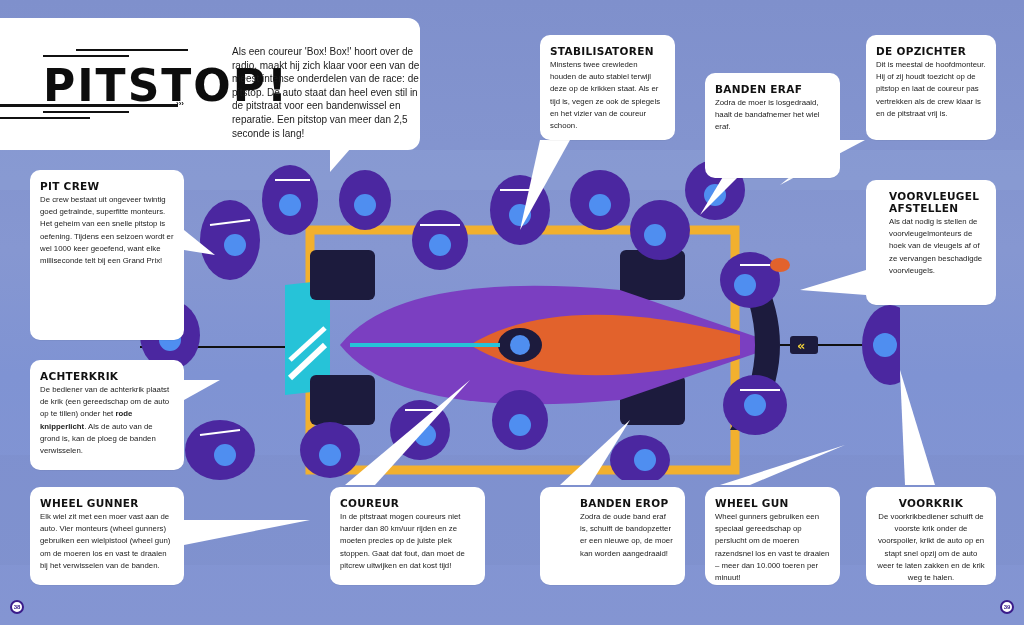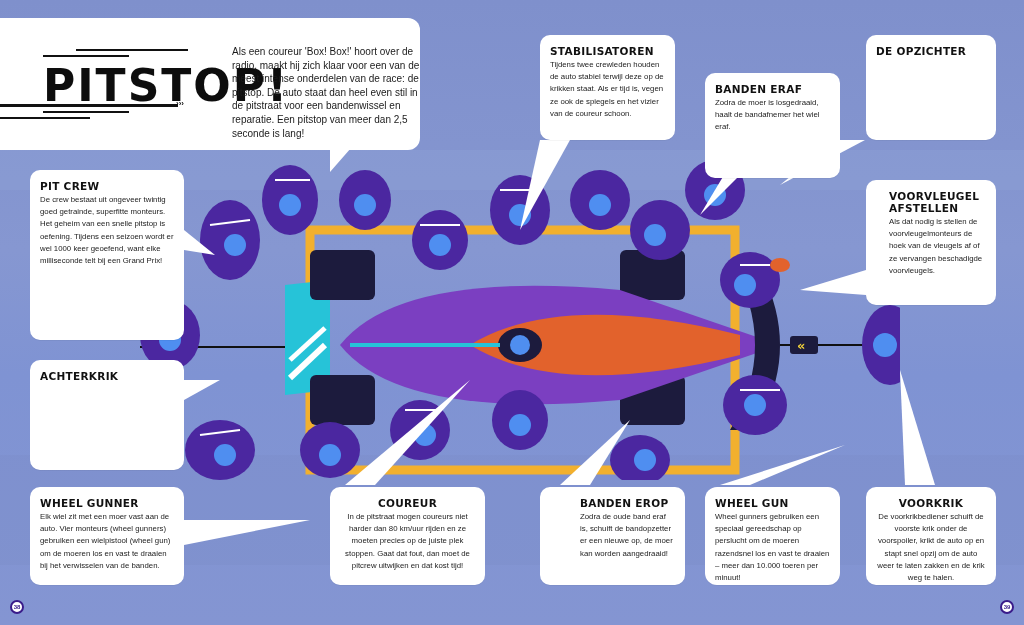--- a/index.html
+++ b/index.html
@@ -175,52 +175,54 @@
       <polygon points="184,520 184,545 310,520"></polygon>
       <polygon points="345,485 375,485 470,380"></polygon>
       <polygon points="560,485 590,485 630,420"></polygon>
       <polygon points="720,485 750,485 845,445"></polygon>
       <polygon points="905,485 935,485 900,370"></polygon>
     </g>
   </svg>
 
   <div class="box" style="left:540px;top:35px;width:135px;height:105px;">
     <div class="title">STABILISATOREN</div>
-    <div class="body">Tijdens twee crewleden houden de auto stabiel terwijl deze op de krikken staat. Als er tijd is, vegen ze ook de spiegels en het vizier van de coureur schoon.</div>
+    <div class="body">Minstens twee crewleden houden de auto stabiel terwijl deze op de krikken staat. Als er tijd is, vegen ze ook de spiegels en het vizier van de coureur schoon.</div>
   </div>
 
   <div class="box" style="left:705px;top:35px;width:135px;height:105px;margin-top:38px;">
     <div class="title">BANDEN ERAF</div>
     <div class="body">Zodra de moer is losgedraaid, haalt de bandafnemer het wiel eraf.</div>
   </div>
 
   <div class="box" style="left:866px;top:35px;width:130px;height:105px;">
     <div class="title">DE OPZICHTER</div>
+    <div class="body">Dit is meestal de hoofdmonteur. Hij of zij houdt toezicht op de pitstop en laat de coureur pas vertrekken als de crew klaar is en de pitstraat vrij is.</div>
   </div>
 
   <div class="box" style="left:866px;top:180px;width:130px;height:125px;padding-left:23px;">
     <div class="title">VOORVLEUGEL AFSTELLEN</div>
     <div class="body">Als dat nodig is stellen de voorvleugelmonteurs de hoek van de vleugels af of ze vervangen beschadigde voorvleugels.</div>
   </div>
 
   <div class="box" style="left:30px;top:170px;width:154px;height:170px;">
     <div class="title">PIT CREW</div>
     <div class="body">De crew bestaat uit ongeveer twintig goed getrainde, superfitte monteurs. Het geheim van een snelle pitstop is oefening. Tijdens een seizoen wordt er wel 1000 keer geoefend, want elke milliseconde telt bij een Grand Prix!</div>
   </div>
 
   <div class="box" style="left:30px;top:360px;width:154px;height:110px;">
     <div class="title">ACHTERKRIK</div>
+    <div class="body"><span>De bediener van de achterkrik plaatst de krik (een gereedschap om de auto op te tillen) onder het </span><b>rode knipperlicht</b><span>. Als de auto van de grond is, kan de ploeg de banden verwisselen.</span></div>
   </div>
 
   <div class="box" style="left:30px;top:487px;width:154px;height:98px;">
     <div class="title">WHEEL GUNNER</div>
     <div class="body">Elk wiel zit met een moer vast aan de auto. Vier monteurs (wheel gunners) gebruiken een wielpistool (wheel gun) om de moeren los en vast te draaien bij het verwisselen van de banden.</div>
   </div>
 
-  <div class="box" style="left:330px;top:487px;width:155px;height:98px;text-align:center;">
+  <div class="box" style="left:330px;top:487px;width:155px;height:98px;">
     <div class="title">COUREUR</div>
     <div class="body">In de pitstraat mogen coureurs niet harder dan 80 km/uur rijden en ze moeten precies op de juiste plek stoppen. Gaat dat fout, dan moet de pitcrew uitwijken en dat kost tijd!</div>
   </div>
 
   <div class="box" style="left:540px;top:487px;width:145px;height:98px;padding-left:40px;">
     <div class="title">BANDEN EROP</div>
     <div class="body">Zodra de oude band eraf is, schuift de bandopzetter er een nieuwe op, de moer kan worden aangedraaid!</div>
   </div>
 
   <div class="box" style="left:705px;top:487px;width:135px;height:98px;border-radius:12px;">

